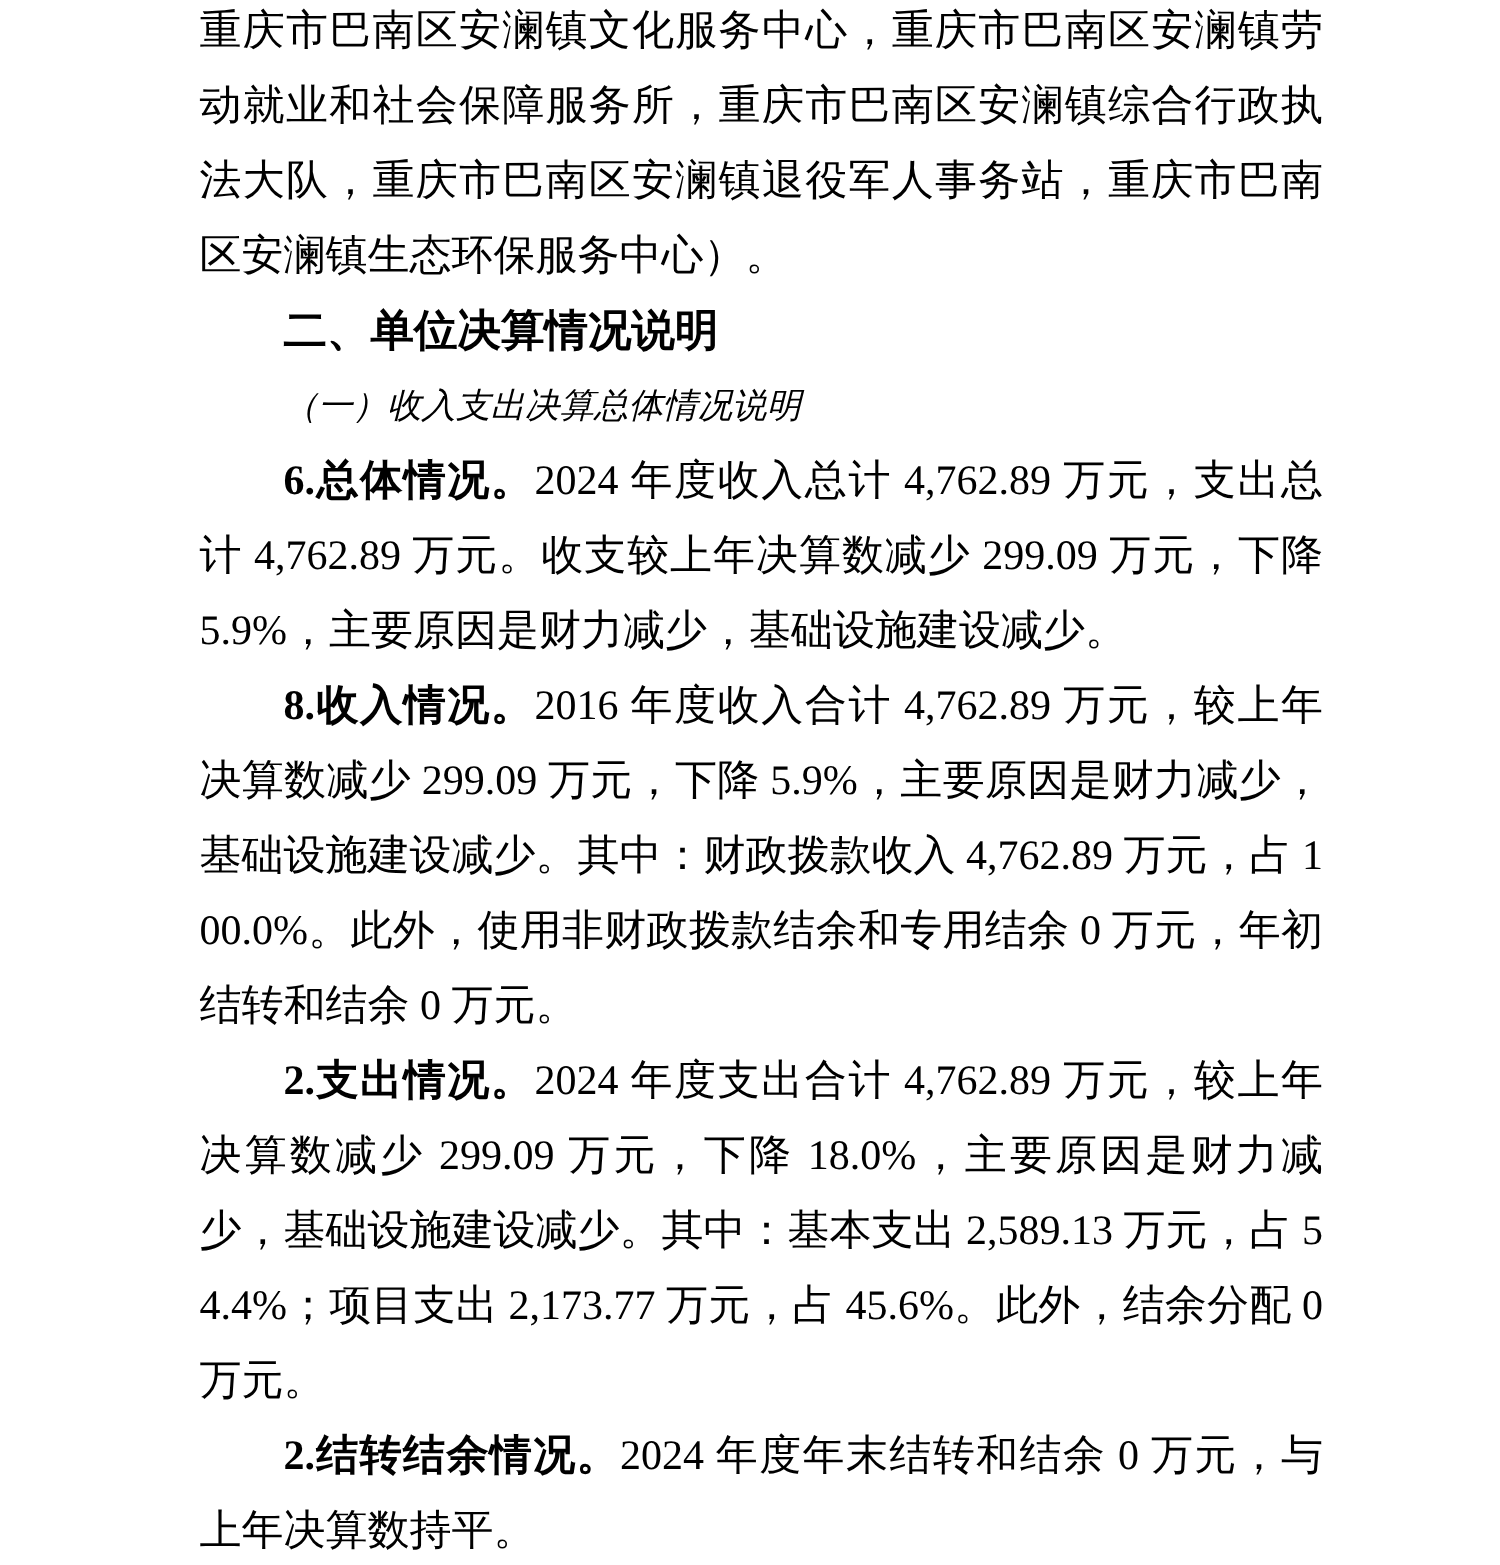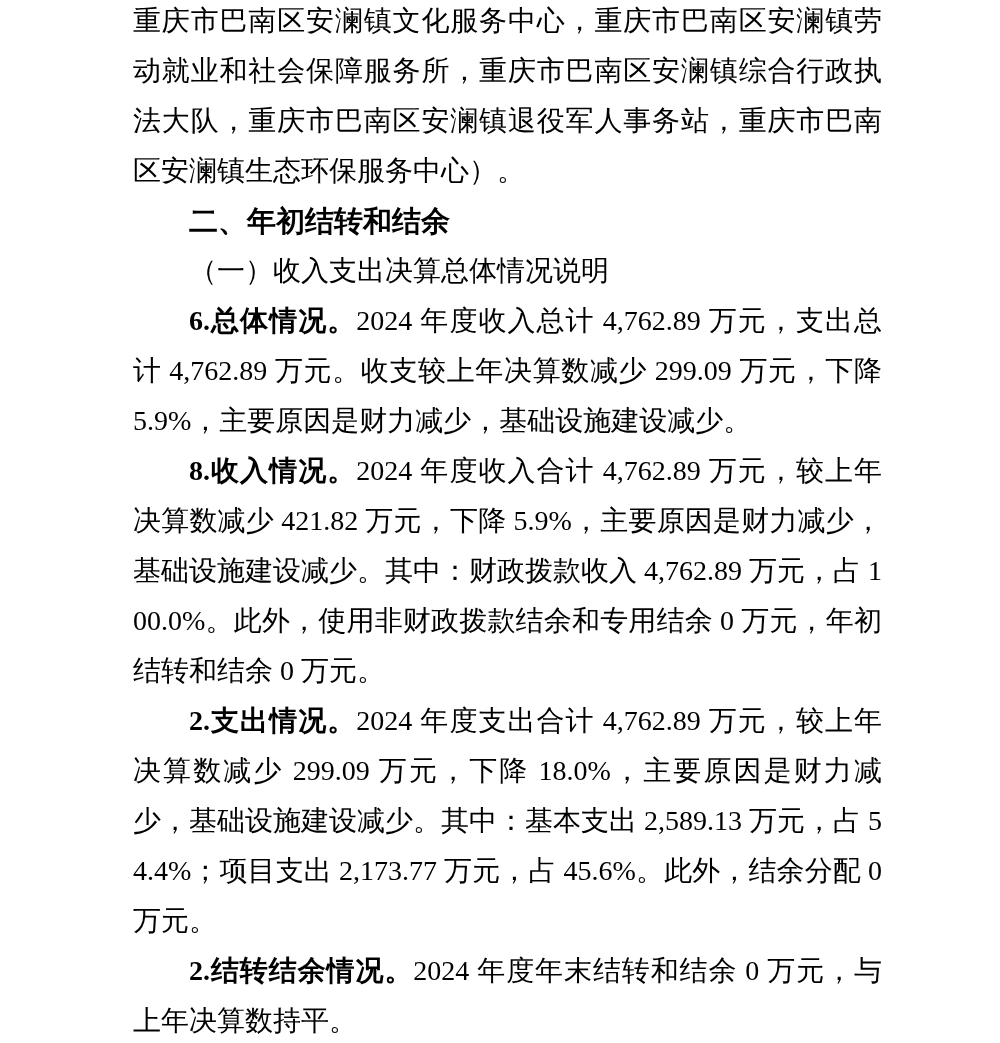--- a/index.html
+++ b/index.html
@@ -44,38 +44,39 @@
     font-weight: bold;
     font-size: 29px;
     line-height: 50px;
     text-indent: 56px;
     text-align: left;
   }
   
   .heading-kai {
     margin: 0;
     font-weight: normal;
-    font-size: 28px;
+    font-size: 23px;
     line-height: 50px;
     text-indent: 56px;
     text-align: left;
+    font-style: italic;
   }
 </style>
 </head>
 <body>
 
 <div class="page">
 
   <p class="para continuation"><span>重庆市巴南区安澜镇文化服务中心，重庆市巴南区安澜镇劳动就业和社会保障服务所，重庆市巴南区安澜镇综合行政执法大队，重庆市巴南区安澜镇退役军人事务站，重庆市巴南区安澜镇生态环保服务中心）。</span></p>
 
-  <h2 class="heading-hei">二、年初结转和结余</h2>
+  <h2 class="heading-hei">二、单位决算情况说明</h2>
 
   <h3 class="heading-kai">（一）收入支出决算总体情况说明</h3>
 
   <p class="para"><span class="lead">6.总体情况。</span><span>2024 年度收入总计 4,762.89 万元，支出总计 4,762.89 万元。收支较上年决算数减少 299.09 万元，下降 5.9%，主要原因是财力减少，基础设施建设减少。</span></p>
 
-  <p class="para"><span class="lead">8.收入情况。</span><span>2024 年度收入合计 4,762.89 万元，较上年决算数减少 421.82 万元，下降 5.9%，主要原因是财力减少，基础设施建设减少。其中：财政拨款收入 4,762.89 万元，占 100.0%。此外，使用非财政拨款结余和专用结余 0 万元，年初结转和结余 0 万元。</span></p>
+  <p class="para"><span class="lead">8.收入情况。</span><span>2016 年度收入合计 4,762.89 万元，较上年决算数减少 299.09 万元，下降 5.9%，主要原因是财力减少，基础设施建设减少。其中：财政拨款收入 4,762.89 万元，占 100.0%。此外，使用非财政拨款结余和专用结余 0 万元，年初结转和结余 0 万元。</span></p>
 
   <p class="para"><span class="lead">2.支出情况。</span><span>2024 年度支出合计 4,762.89 万元，较上年决算数减少 299.09 万元，下降 18.0%，主要原因是财力减少，基础设施建设减少。其中：基本支出 2,589.13 万元，占 54.4%；项目支出 2,173.77 万元，占 45.6%。此外，结余分配 0 万元。</span></p>
 
   <p class="para"><span class="lead">2.结转结余情况。</span><span>2024 年度年末结转和结余 0 万元，与上年决算数持平。</span></p>
 
 </div>
 
 </body></html>

